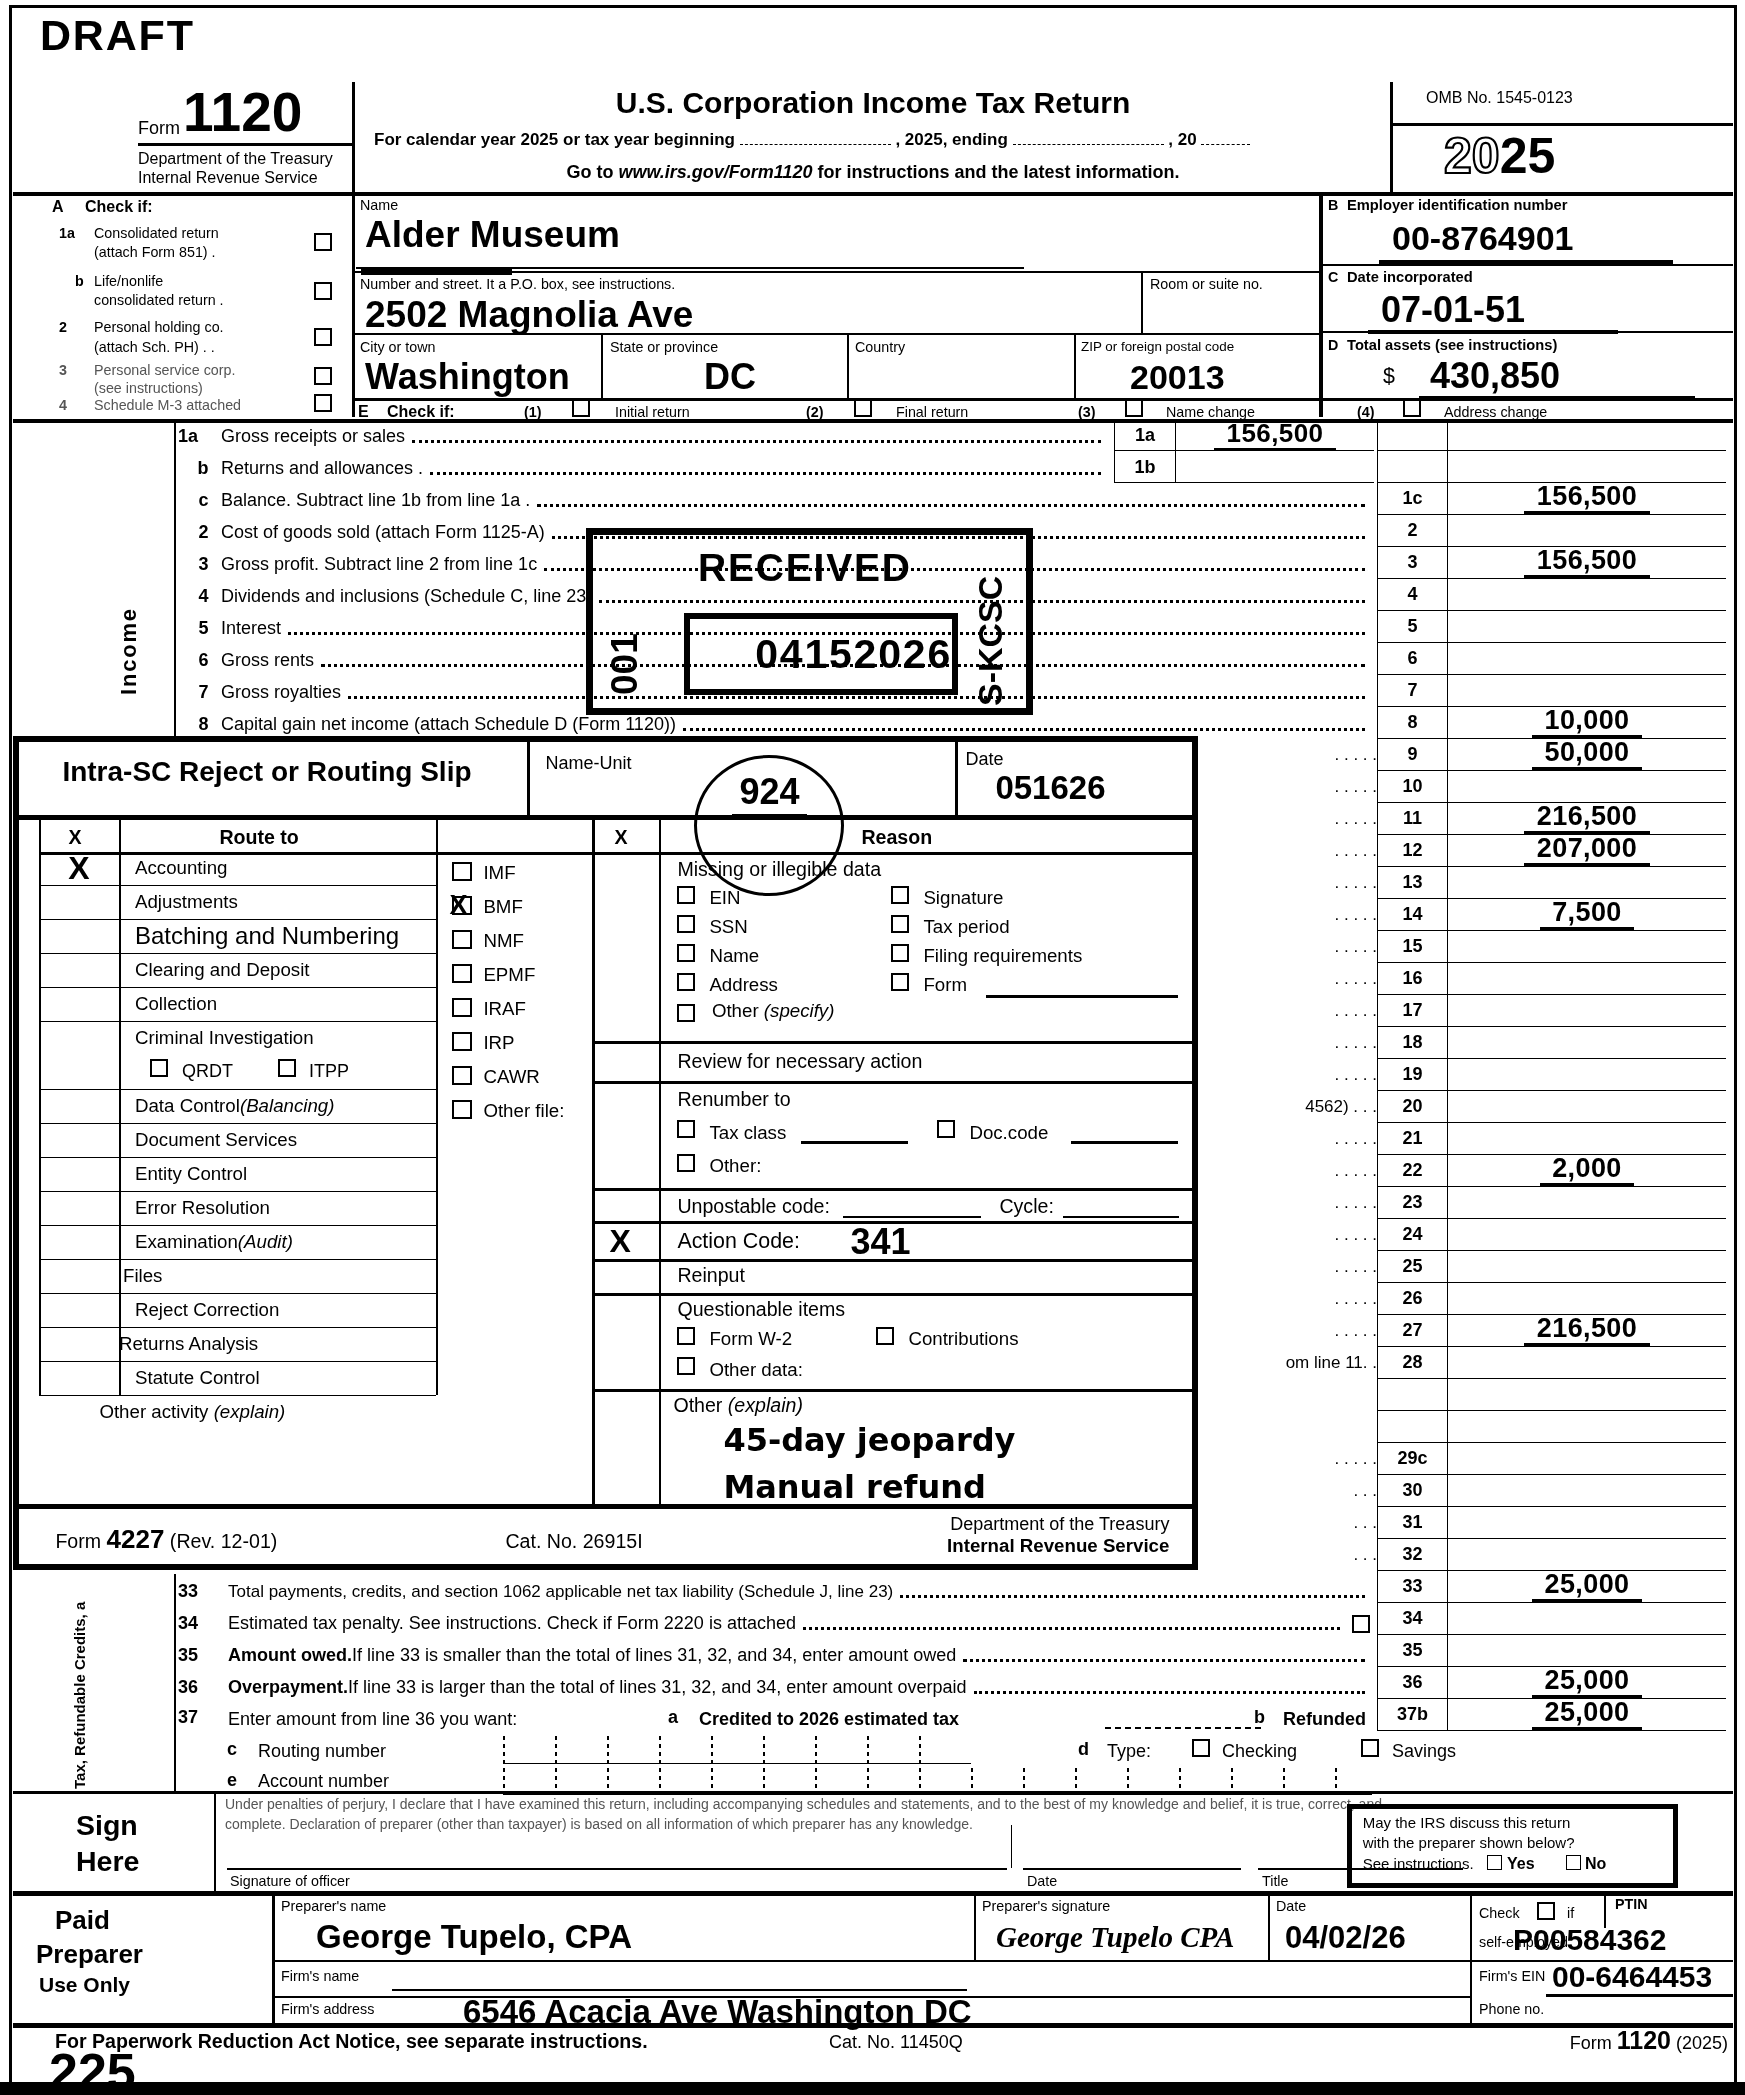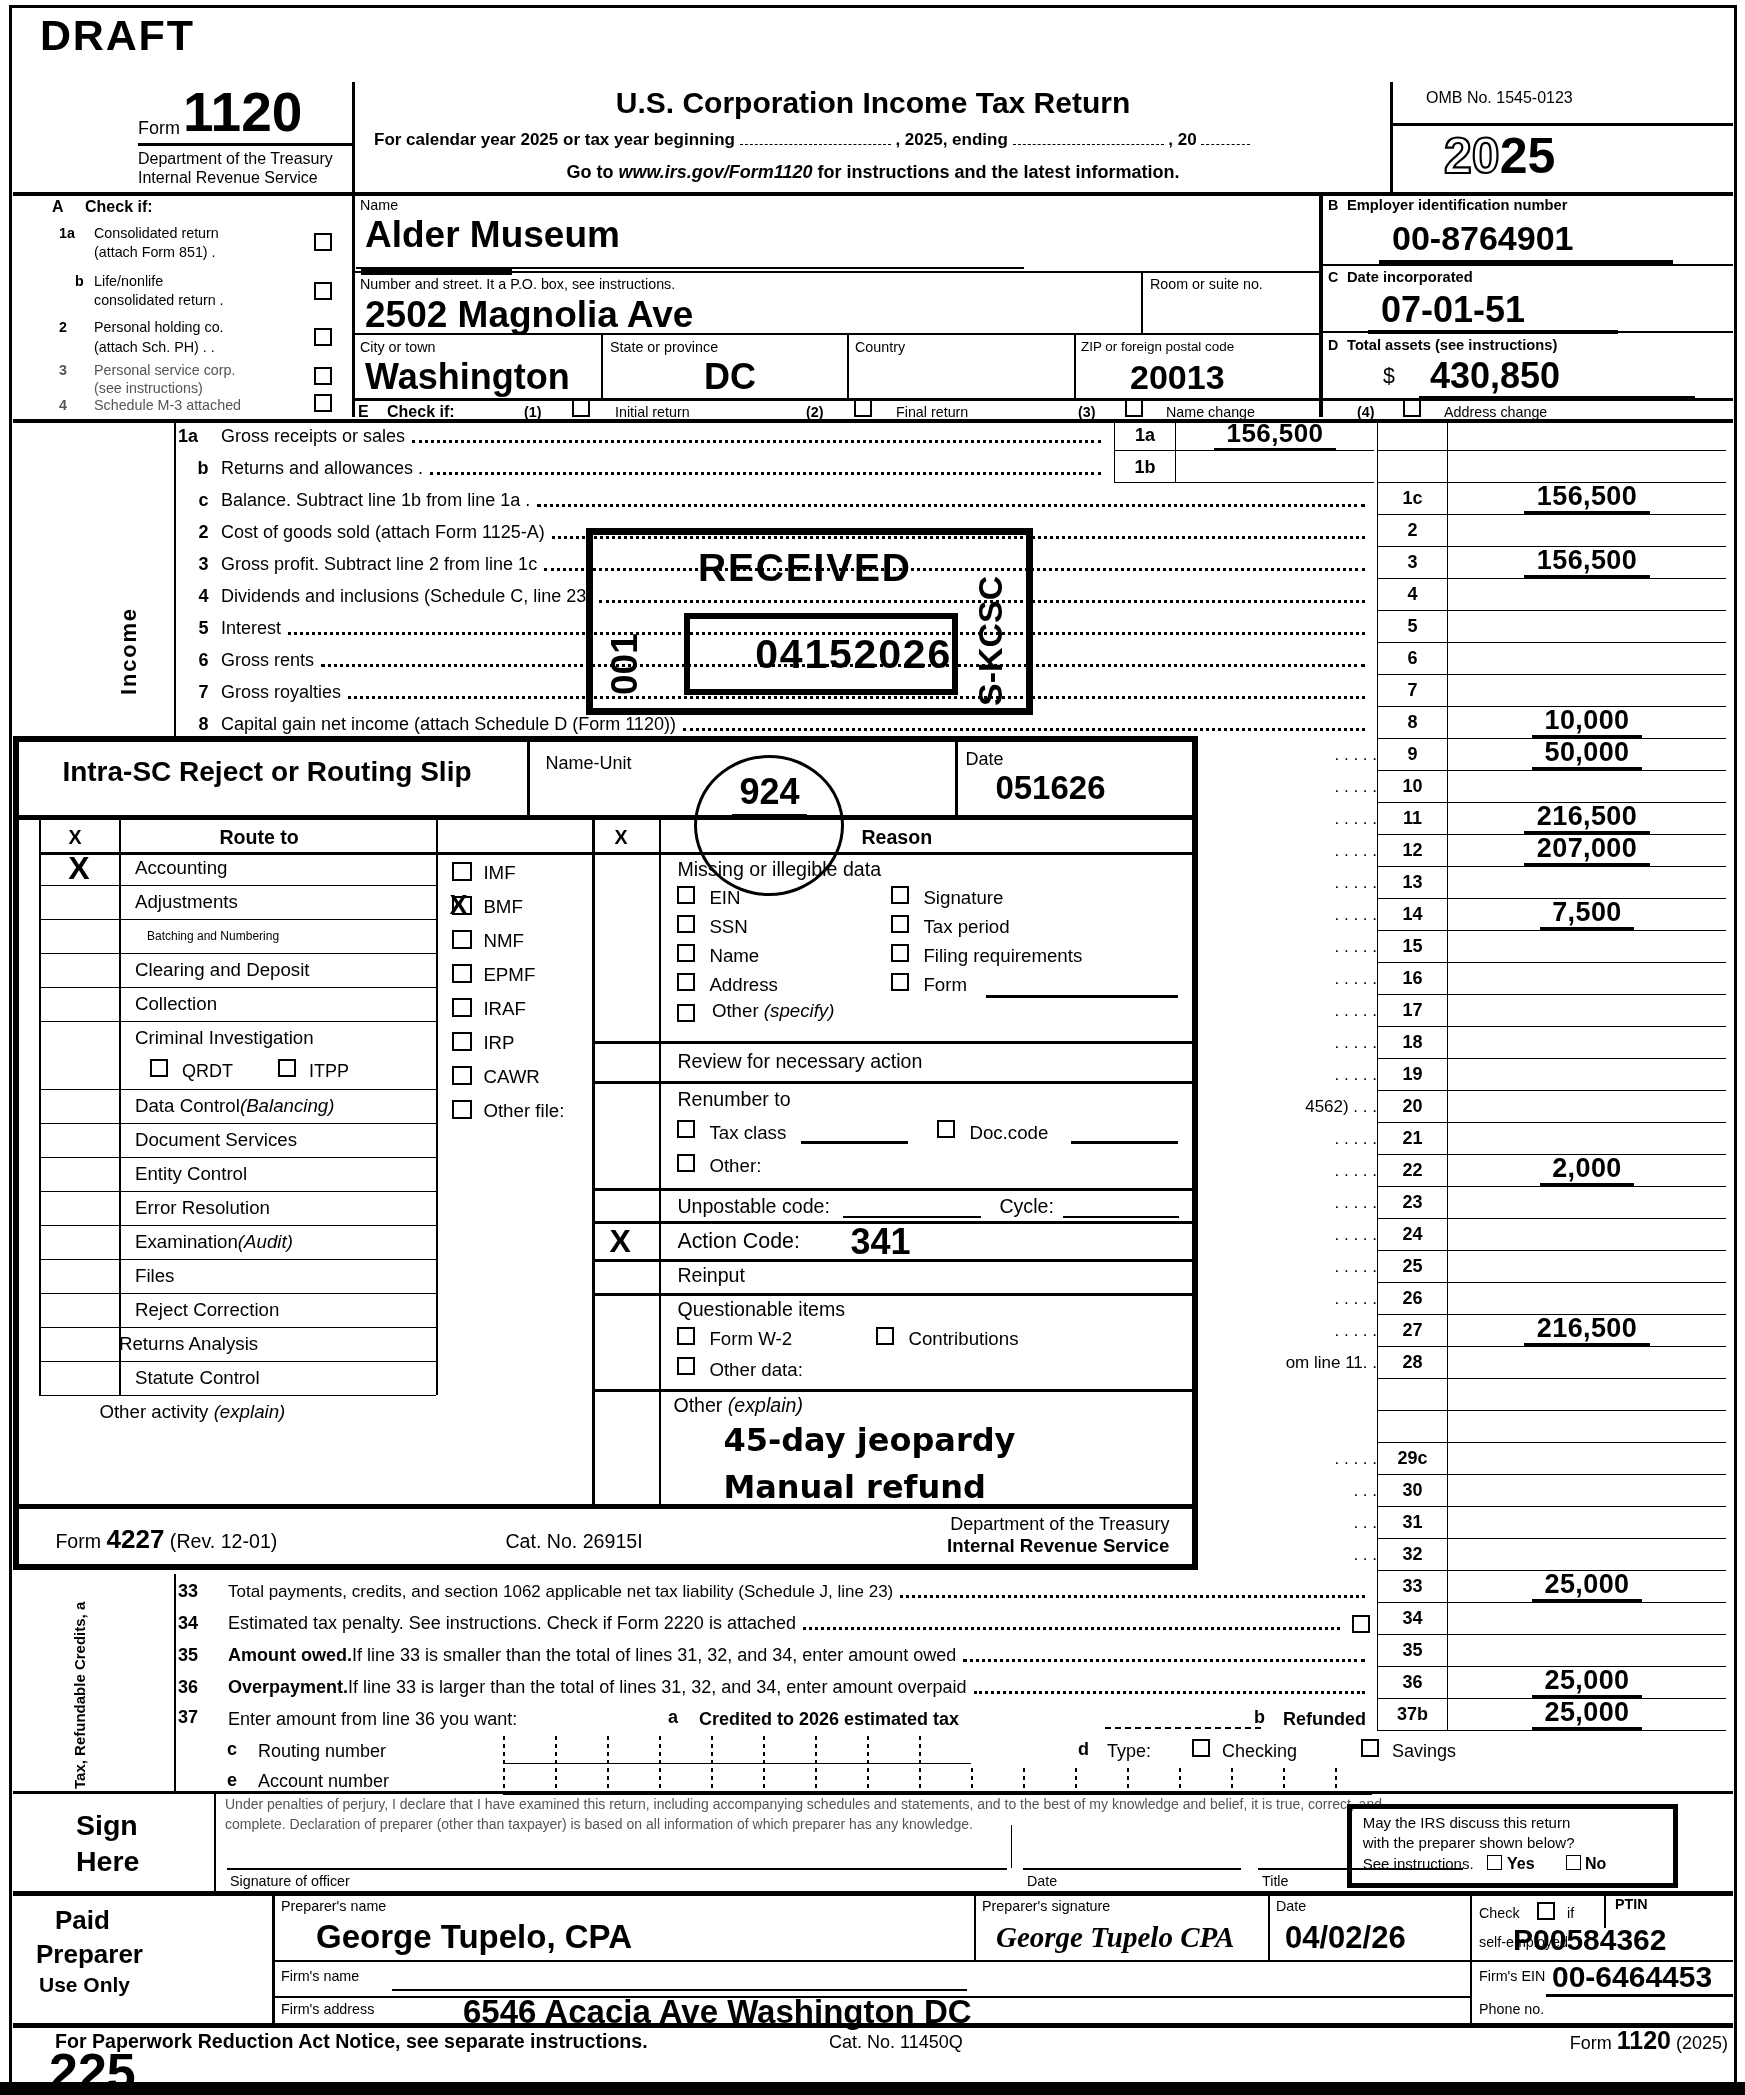--- a/index.html
+++ b/index.html
@@ -467,21 +467,21 @@
         <span style="font-size:18.7px;line-height:32px;padding-left:16px">Accounting</span>
           <i style="font-size:18.7px;line-height:32px"></i>
       </div>
         <div style="display:flex;height:34px;border-bottom:1.8px solid #000;box-sizing:border-box">
         <span class="b" style="width:80px;text-align:center;font-size:32px;line-height:32px"></span>
         <span style="font-size:18.7px;line-height:32px;padding-left:16px">Adjustments</span>
           <i style="font-size:18.7px;line-height:32px"></i>
       </div>
         <div style="display:flex;height:34px;border-bottom:1.8px solid #000;box-sizing:border-box">
         <span class="b" style="width:80px;text-align:center;font-size:32px;line-height:32px"></span>
-        <span style="font-size:12px;line-height:32px;padding-left:28px">Batching and Numbering</span>
+        <span style="font-size:24px;line-height:32px;padding-left:16px">Batching and Numbering</span>
           <i style="font-size:18.7px;line-height:32px"></i>
       </div>
         <div style="display:flex;height:34px;border-bottom:1.8px solid #000;box-sizing:border-box">
         <span class="b" style="width:80px;text-align:center;font-size:32px;line-height:32px"></span>
         <span style="font-size:18.7px;line-height:32px;padding-left:16px">Clearing and Deposit</span>
           <i style="font-size:18.7px;line-height:32px"></i>
       </div>
         <div style="display:flex;height:34px;border-bottom:1.8px solid #000;box-sizing:border-box">
         <span class="b" style="width:80px;text-align:center;font-size:32px;line-height:32px"></span>
         <span style="font-size:18.7px;line-height:32px;padding-left:16px">Collection</span>
@@ -519,21 +519,21 @@
         <span style="font-size:18.7px;line-height:32px;padding-left:16px">Error Resolution</span>
           <i style="font-size:18.7px;line-height:32px"></i>
       </div>
         <div style="display:flex;height:34px;border-bottom:1.8px solid #000;box-sizing:border-box">
         <span class="b" style="width:80px;text-align:center;font-size:32px;line-height:32px"></span>
         <span style="font-size:18.7px;line-height:32px;padding-left:16px">Examination </span>
           <i style="font-size:18.7px;line-height:32px">(Audit)</i>
       </div>
         <div style="display:flex;height:34px;border-bottom:1.8px solid #000;box-sizing:border-box">
         <span class="b" style="width:80px;text-align:center;font-size:32px;line-height:32px"></span>
-        <span style="font-size:18.7px;line-height:32px;padding-left:16px">Files</span>
+        <span style="font-size:18.7px;line-height:32px;padding-left:4px">Files</span>
           <i style="font-size:18.7px;line-height:32px"></i>
       </div>
         <div style="display:flex;height:34px;border-bottom:1.8px solid #000;box-sizing:border-box">
         <span class="b" style="width:80px;text-align:center;font-size:32px;line-height:32px"></span>
         <span style="font-size:18.7px;line-height:32px;padding-left:16px">Reject Correction</span>
           <i style="font-size:18.7px;line-height:32px"></i>
       </div>
         <div style="display:flex;height:34px;border-bottom:1.8px solid #000;box-sizing:border-box">
         <span class="b" style="width:80px;text-align:center;font-size:32px;line-height:32px"></span>
         <span style="font-size:18.7px;line-height:32px;">Returns Analysis</span>

